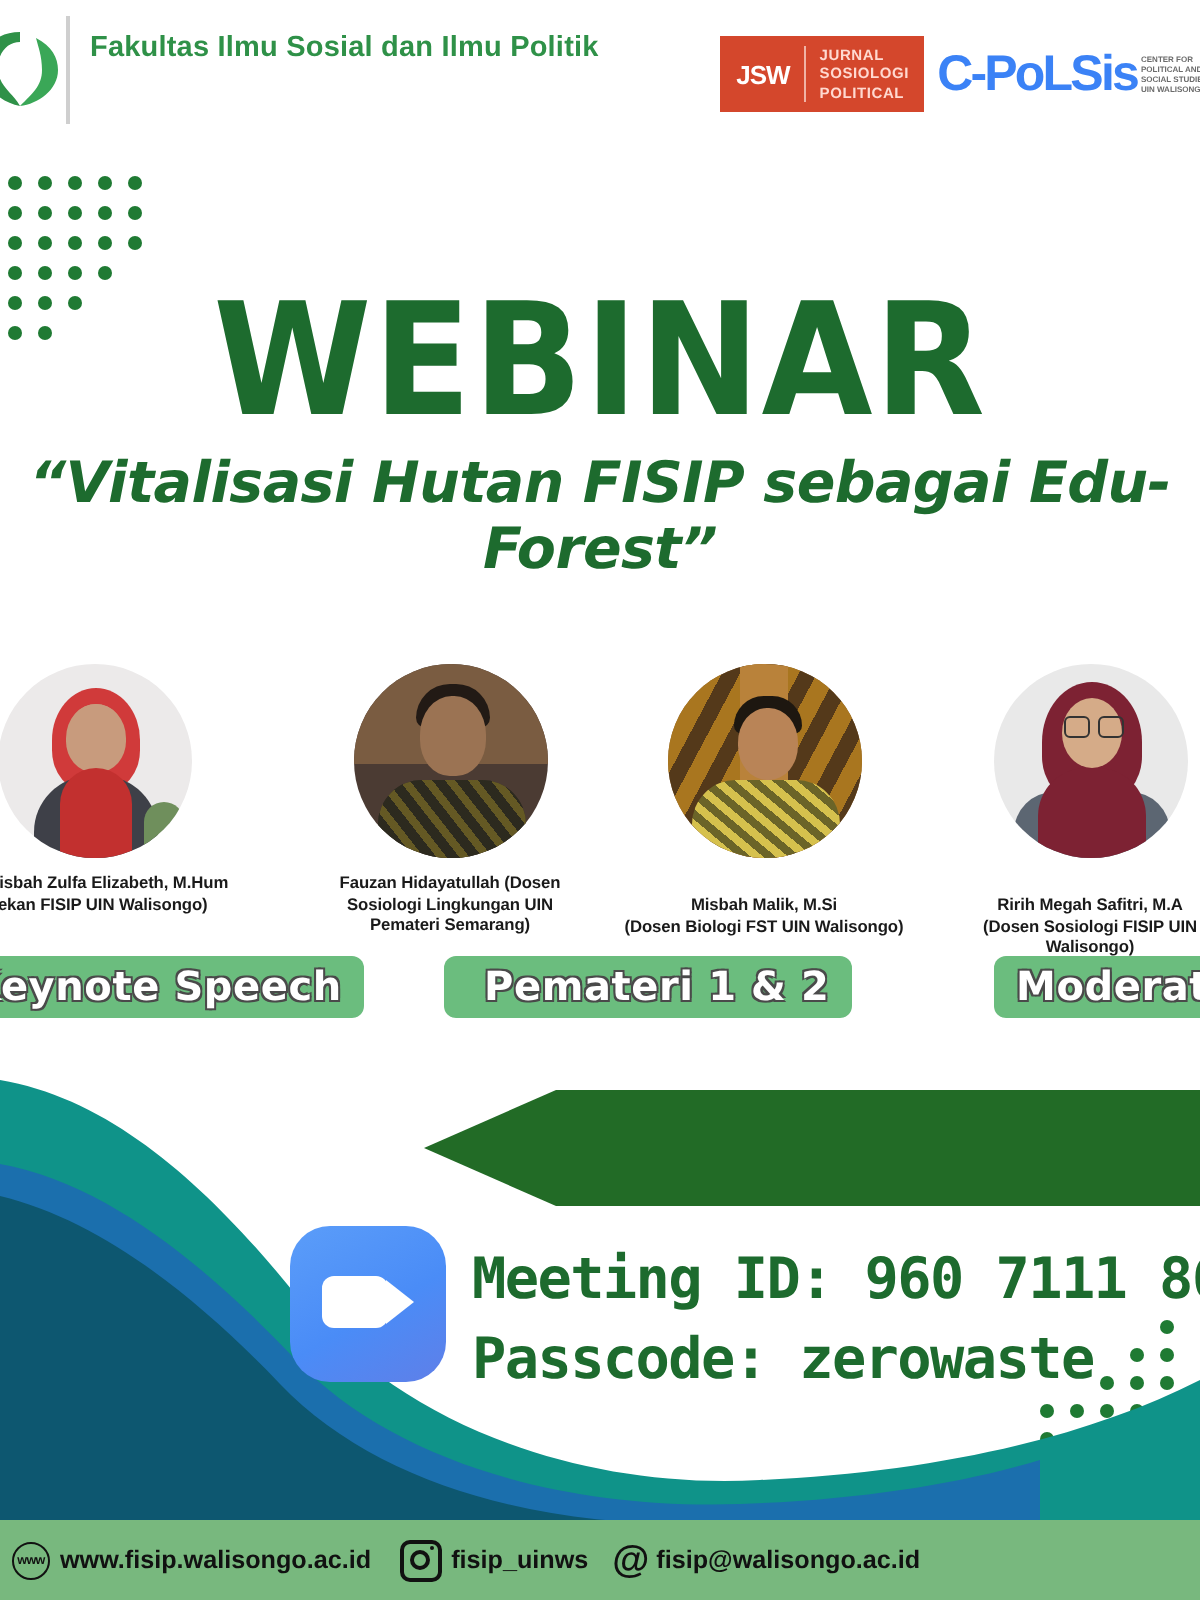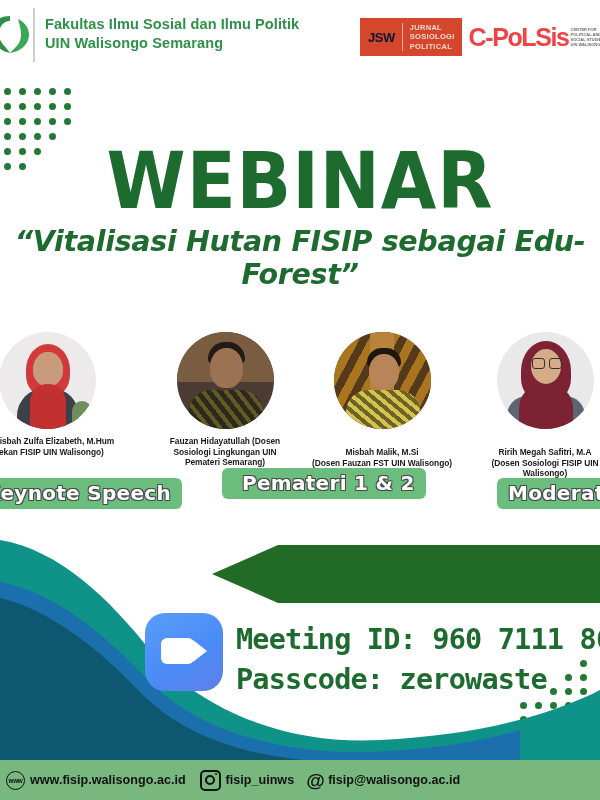--- a/index.html
+++ b/index.html
@@ -12,28 +12,28 @@
   .poster{position:relative;width:600px;height:800px;overflow:hidden;background:#fff;}
 
   
   .header{position:absolute;left:0;top:0;width:600px;height:78px;}
   .fac-logo{position:absolute;left:-12px;top:12px;width:44px;height:44px;}
   .hdr-divider{position:absolute;left:33px;top:8px;width:2px;height:54px;background:#cfcfcf;}
   .fac-text{position:absolute;left:45px;top:15px;color:#2f9148;font-weight:bold;font-size:14.5px;line-height:19px;letter-spacing:.1px;}
 
   .logos{position:absolute;right:-4px;top:18px;display:flex;align-items:center;gap:7px;}
   .jsw{display:flex;align-items:center;background:#d4472c;height:38px;padding:0 7px 0 8px;}
-  .jsw .m{font-weight:bold;font-size:13px;color:#0f172a;letter-spacing:-.5px;font-family:"Liberation Sans",sans-serif;}
+  .jsw .m{font-weight:bold;font-size:13px;color:#ffffff;letter-spacing:-.5px;font-family:"Liberation Sans",sans-serif;}
   .jsw .bar{width:1px;height:28px;background:#f0b3a5;margin:0 7px;}
   .jsw .w{font-size:7.5px;line-height:9.5px;color:#ffd9d0;font-weight:bold;letter-spacing:.3px;}
   .jpw{background:#10267a;border:2px solid #10267a;height:38px;display:flex;flex-direction:column;justify-content:center;padding:0 2px;box-sizing:border-box;}
   .jpw .big{background:#fff;color:#000;font-family:"Liberation Serif",serif;font-weight:bold;font-size:22px;line-height:23px;letter-spacing:-1px;padding:0 3px;text-align:center;}
   .jpw .sub{color:#fff;font-size:5.2px;letter-spacing:.9px;font-weight:bold;text-align:center;padding-top:1px;}
   .cpol{display:flex;align-items:center;gap:2px;}
-  .cpol .t{color:#ef4444;font-weight:bold;font-size:25px;letter-spacing:-1.4px;font-family:"Liberation Sans",sans-serif;}
+  .cpol .t{color:#3b82f6;font-weight:bold;font-size:25px;letter-spacing:-1.4px;font-family:"Liberation Sans",sans-serif;}
   .cpol .tiny{font-size:4px;line-height:5px;color:#6b6b6b;font-weight:bold;}
 
   
   .dots{position:absolute;}
   .dot{position:absolute;width:7px;height:7px;border-radius:50%;background:#1f7a33;}
 
   
   .webinar{position:absolute;left:0;right:0;top:140px;text-align:center;
     color:#1d6b2e;font-weight:bold;font-size:78px;letter-spacing:1px;
     font-family:"DejaVu Sans", sans-serif;transform:scaleX(.92);line-height:82px;}
@@ -119,21 +119,20 @@
 <div class="poster">
 
   <div class="header">
     <svg class="fac-logo" viewBox="0 0 44 44">
       <path d="M22 4 C10 4 3 12 3 21 C3 31 12 39 22 41 C18 34 11 31 11 22 C11 14 16 9 22 9 Z" fill="#2f9148"></path>
       <path d="M30 7 C38 11 41 17 41 23 C41 33 31 40 22 41 C28 35 33 31 33 23 C33 16 31 11 30 7 Z" fill="#3aa757"></path>
     </svg>
     <div class="hdr-divider"></div>
     <div class="fac-text">
       <div>Fakultas Ilmu Sosial dan Ilmu Politik</div>
-      <div>UIN Walisongo Semarang</div>
     </div>
 
     <div class="logos">
       <div class="jsw">
         <div class="m">JSW</div>
         <div class="bar"></div>
         <div>
           <div class="w">JURNAL</div>
           <div class="w">SOSIOLOGI</div>
           <div class="w">POLITICAL</div>
@@ -242,38 +241,38 @@
 
     <div class="sp" style="left:307px;">
       <div class="ph pC">
         <div class="chev"></div>
           <div class="door"></div>
           <div class="hair"></div>
         <div class="face"></div>
           <div class="body"></div>
       </div>
       <div class="cap" style="margin-top:18px">Misbah Malik, M.Si</div>
-      <div class="cap" style="margin-top:0">(Dosen Fauzan FST UIN Walisongo)</div>
+      <div class="cap" style="margin-top:0">(Dosen Biologi FST UIN Walisongo)</div>
     </div>
 
     <div class="sp" style="left:470px;">
       <div class="ph pD">
         <div class="hijab"></div>
           <div class="face"></div>
         <div class="glassL"></div>
           <div class="glassR"></div>
         <div class="body"></div>
           <div class="shawl"></div>
       </div>
       <div class="cap" style="margin-top:18px">Ririh Megah Safitri, M.A</div>
       <div class="cap" style="margin-top:0">(Dosen Sosiologi FISIP UIN Walisongo)</div>
     </div>
 
     <div class="badge" style="left:-26px;top:146px;">Keynote Speech</div>
-    <div class="badge" style="left:222px;top:136px;padding-left:20px;">Pemateri 1 &amp; 2</div>
+    <div class="badge" style="left:222px;top:146px;padding-left:20px;">Pemateri 1 &amp; 2</div>
     <div class="badge" style="left:497px;top:146px;">Moderator</div>
   </div>
 
   <svg class="waves" viewBox="0 0 600 235" preserveAspectRatio="none">
     <path d="M0,0 C60,10 110,60 150,110 C200,172 290,205 380,200 C470,196 545,178 600,150 L600,235 L0,235 Z" fill="#0f9389"></path>
     <path d="M0,42 C55,52 105,95 148,140 C196,190 280,215 370,212 C430,210 480,202 520,190 L520,235 L0,235 Z" fill="#1b6fad"></path>
     <path d="M0,58 C50,70 98,108 140,152 C186,200 262,222 345,222 L345,235 L0,235 Z" fill="#0d5770"></path>
   </svg>
 
   <svg class="ribbon" viewBox="0 0 390 58" preserveAspectRatio="none">

